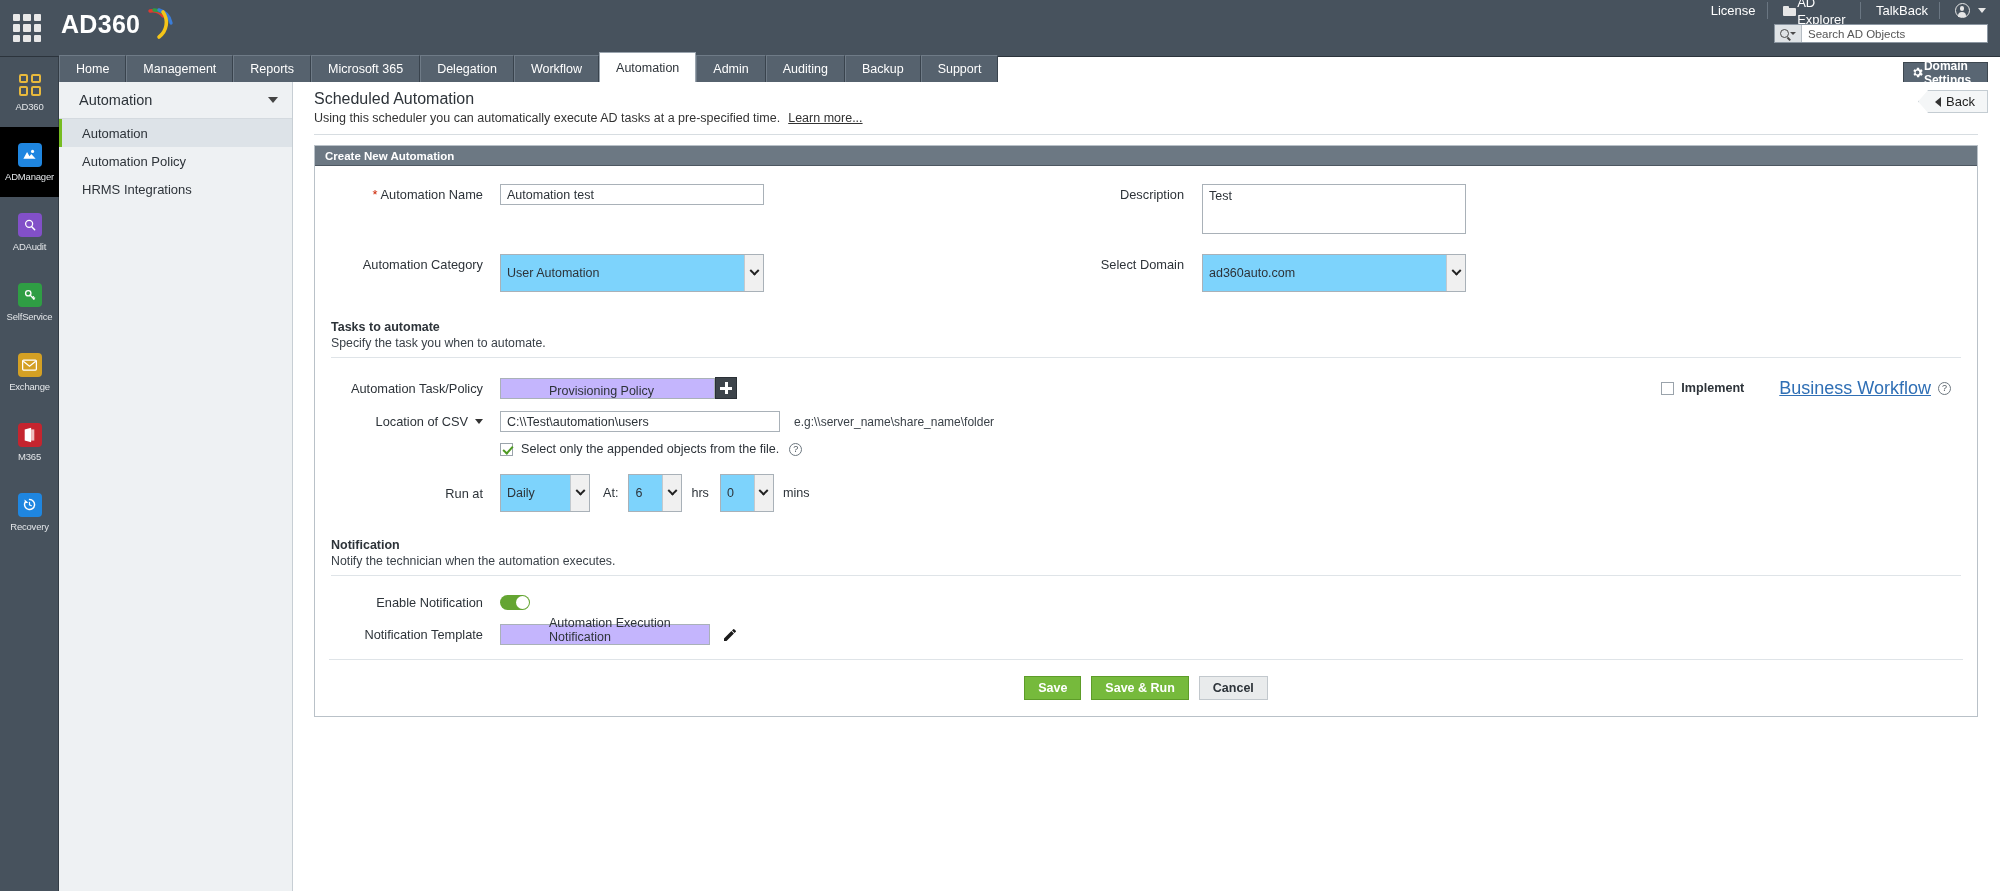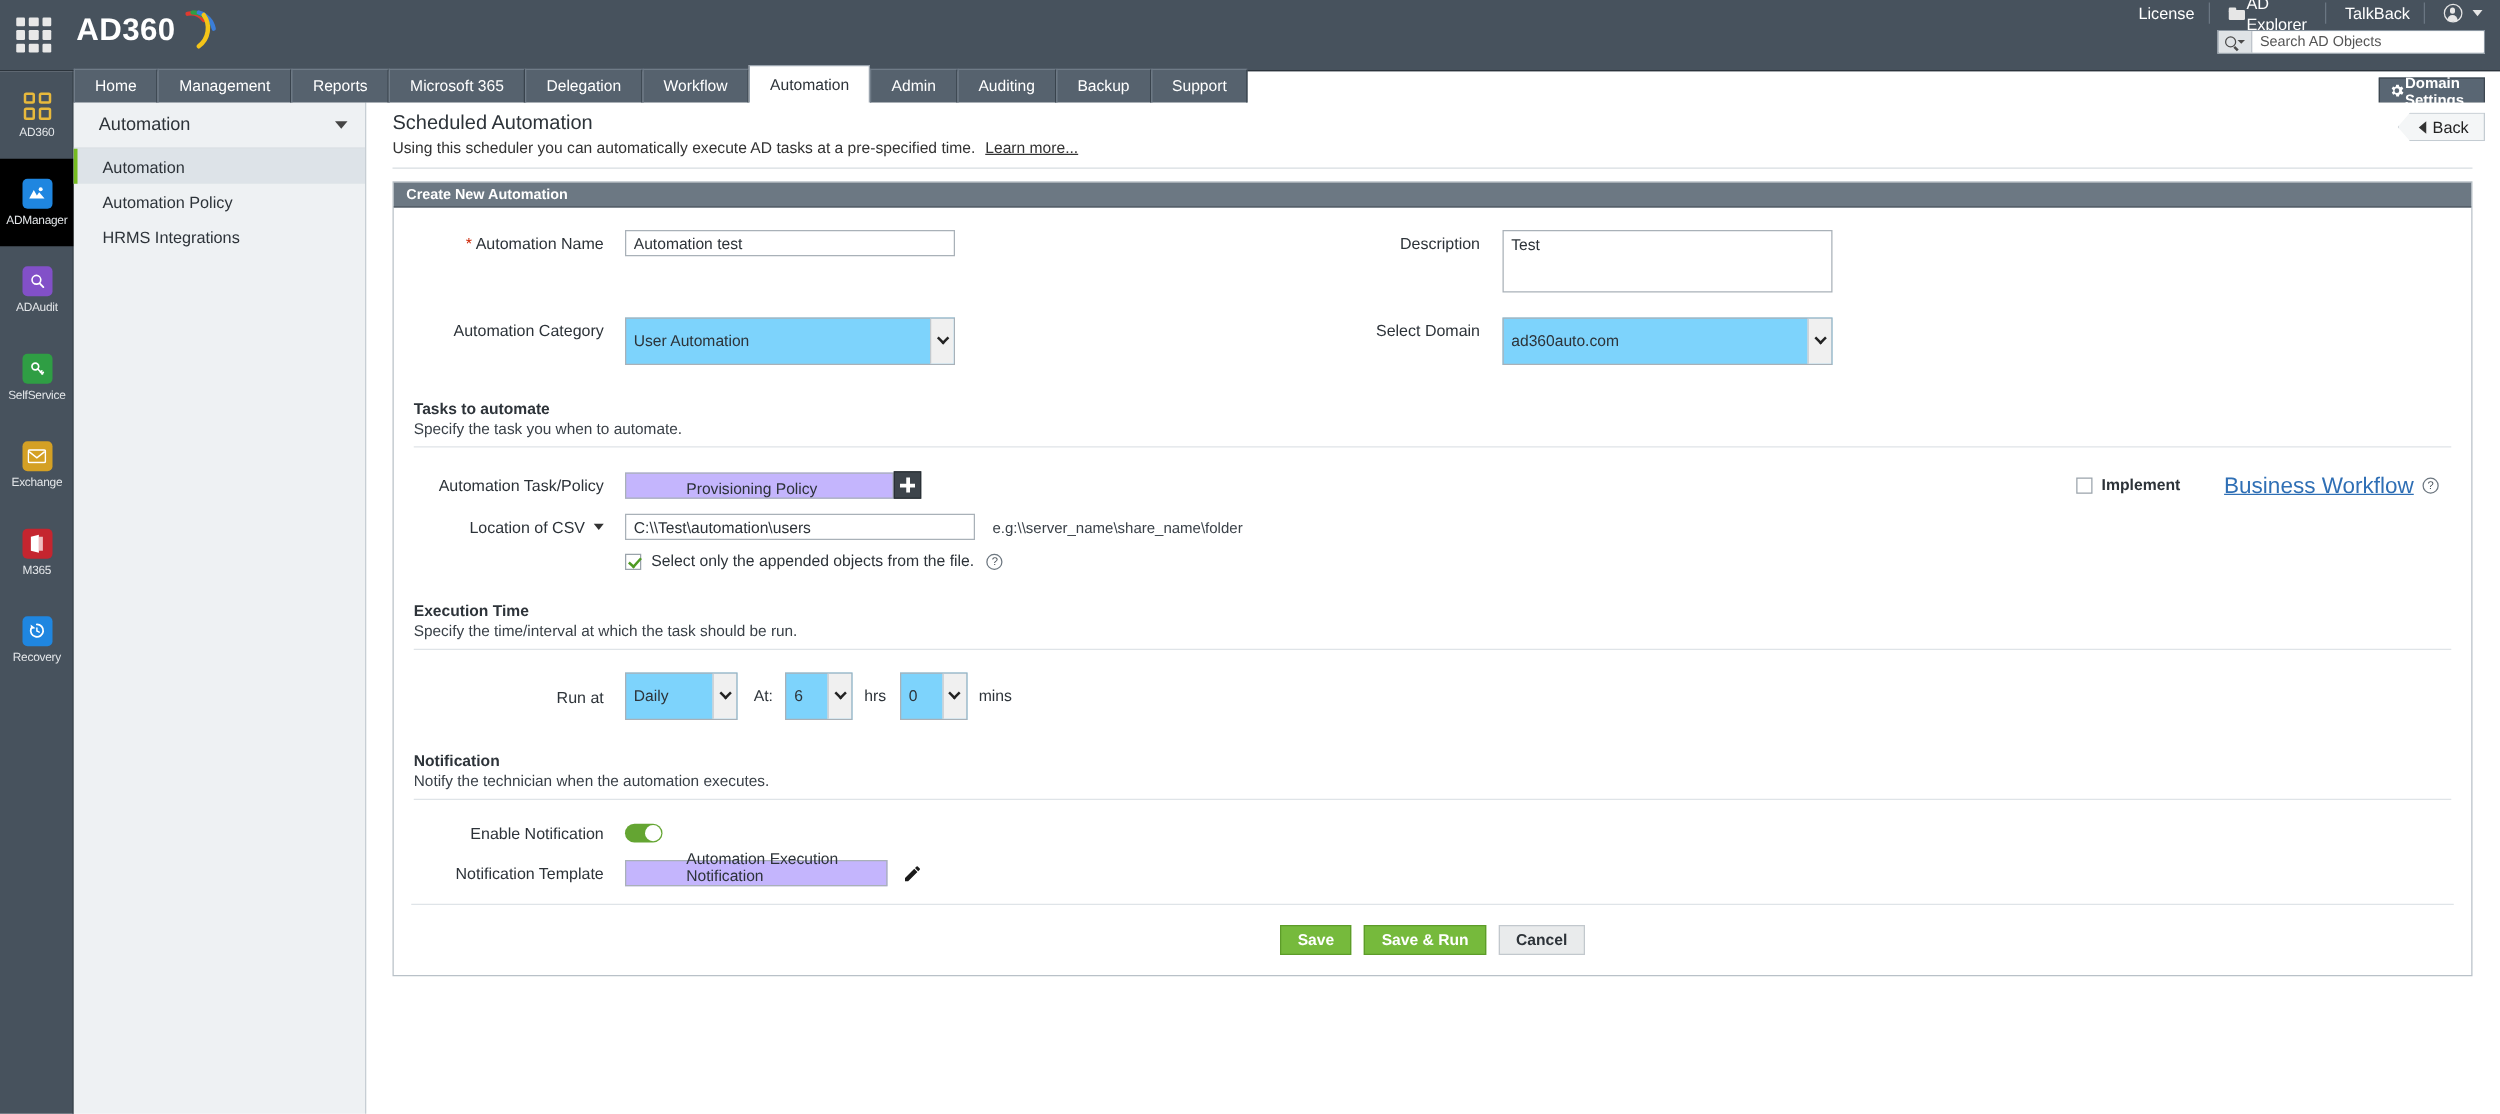--- a/index.html
+++ b/index.html
@@ -468,25 +468,20 @@
         <span class="hint" style="margin-left:14px;">e.g:\\server_name\share_name\folder</span>
       </div>
 
       <div class="row" style="margin-top:10px;align-items:center;">
         <div style="width:185px;"></div>
         <span class="cbx checked"></span>
         <span style="font-size:12.6px;color:#2d3339;margin-left:8px;">Select only the appended objects from the file.</span>
         <span class="qmark" style="margin-left:10px;">?</span>
       </div>
 
-      <div style="margin:26px 16px 0 16px;">
-        <div class="section-title">Execution Time</div>
-        <div class="section-sub">Specify the time/interval at which the task should be run.</div>
-        <div class="section-rule"></div>
-      </div>
 
       <div class="row" style="margin-top:18px;align-items:center;">
         <div class="lbl" style="width:168px;padding-top:0;">Run at</div>
         <div class="sel" style="width:90px;margin-left:17px;">
           <span>Daily</span>
           <span class="arrowbox">
               <i class="chev-dn"></i>
             </span>
         </div>
         <span style="font-size:12.6px;margin-left:13px;color:#2d3339;">At:</span>

